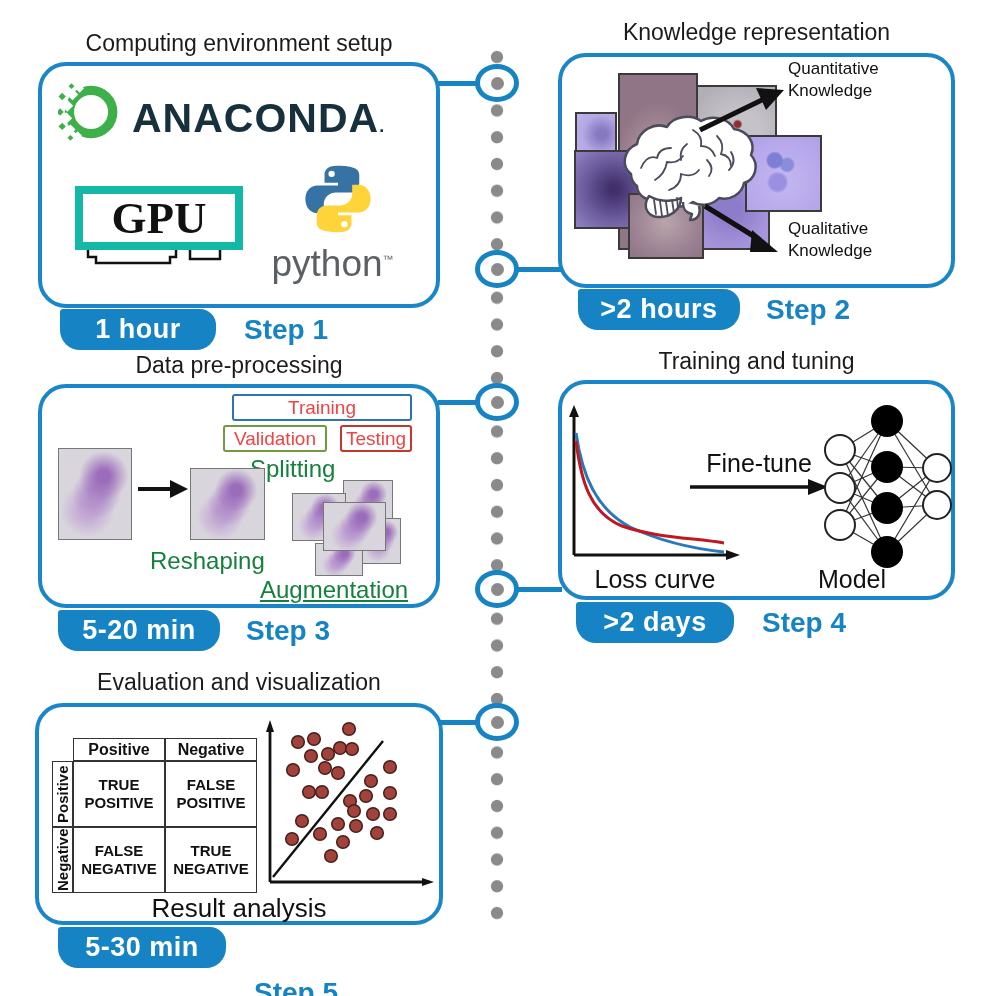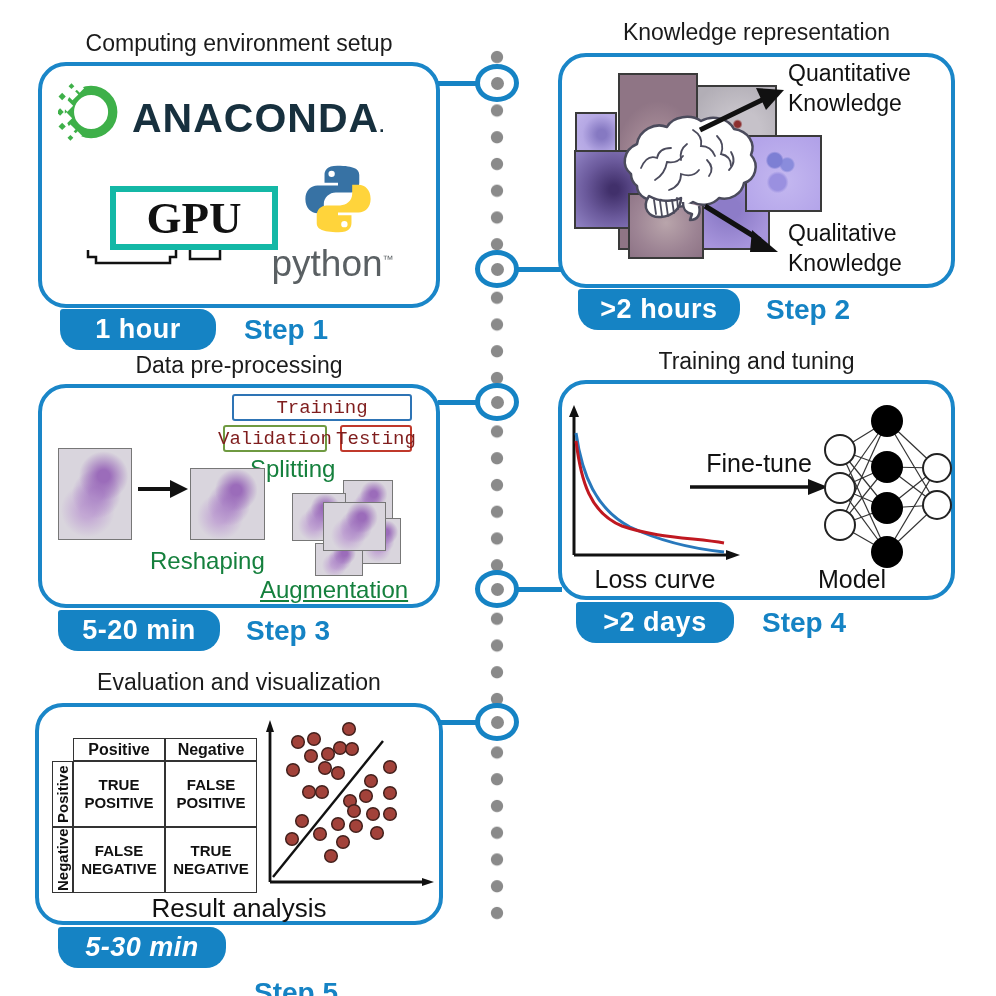--- a/index.html
+++ b/index.html
@@ -45,36 +45,36 @@
   .pt5 { left:35px;  top:669px; width:408px; }
   .badge {
     position:absolute; background:#1583c4; color:#fff; font-size:27px; font-weight:bold;
     display:flex; align-items:center; justify-content:center;
     border-radius:3px 16px 20px 20px; z-index:4; letter-spacing:0.5px;
   }
   .bdg1 { left:60px;  top:309px; width:156px; height:41px; }
   .bdg2 { left:578px; top:289px; width:162px; height:41px; }
   .bdg3 { left:58px;  top:610px; width:162px; height:41px; }
   .bdg4 { left:576px; top:602px; width:158px; height:41px; }
-  .bdg5 { left:58px;  top:927px; width:168px; height:41px;font-style:italic; }
+  .bdg5 { left:58px;  top:927px; width:168px; height:41px; }
   .steplab { position:absolute; color:#1583c4; font-size:28px; font-weight:bold; }
   .st1 { left:244px; top:314px; }
   .st2 { left:766px; top:294px; }
   .st3 { left:246px; top:615px; }
   .st4 { left:762px; top:607px; }
   .st5 { left:254px; top:977px; }
 
   
   .ana-logo { position:absolute; left:58px; top:80px; width:62px; height:64px; }
   .ana-word { position:absolute; left:132px; top:95px; font-size:41px; font-weight:bold;
               color:#17303e; letter-spacing:1px; }
   .ana-word .mark { font-size:18px; }
-  .gpu-box { position:absolute; left:75px; top:186px; width:168px; height:64px; border:6px solid #14b8a6;
+  .gpu-box { position:absolute; left:75px; top:186px; width:168px; height:64px; border:8px solid #14b8a6;
              display:flex; align-items:center; justify-content:center;
-             font-family:"Liberation Serif", serif; font-weight:bold; font-size:45px; color:#111;margin-left:35px; }
+             font-family:"Liberation Serif", serif; font-weight:bold; font-size:45px; color:#111; }
   .gpu-pins { position:absolute; left:78px; top:249px; width:162px; height:17px; }
   .py-logo { position:absolute; left:299px; top:158px; width:78px; height:82px; }
   .py-word { position:absolute; left:260px; top:243px; width:145px; text-align:center;
              font-size:37px; color:#5a6063; }
   .py-word .tm { font-size:11px; vertical-align:super; }
 
   
   .collage { position:absolute; border:2px solid #3a3a3a; }
   .c1 { left:618px; top:73px;  width:80px; height:177px;
         background:radial-gradient(ellipse 60% 40% at 50% 55%, #c3b0b4 0%, #a58a96 55%, #8f7585 100%); z-index:3;}
@@ -91,27 +91,27 @@
                    radial-gradient(circle at 42% 62%, #9a90e0 8px, rgba(0,0,0,0) 11px),
                    radial-gradient(circle at 50% 60%, #c4b8f0 0%, #b0a0e8 100%); z-index:6;}
   .c6 { left:628px; top:193px; width:76px; height:66px;
         background:radial-gradient(ellipse at 50% 45%, #b9a5ab 0%, #9d8494 60%, #8d7385 100%); z-index:5;}
   .c7 { left:695px; top:180px; width:75px; height:70px;
         background:radial-gradient(circle at 45% 40%, #8d7cc8 20%, #a795dc 75%); z-index:4;}
   .brain { position:absolute; left:596px; top:110px; width:172px; height:112px; z-index:7; }
   .k-arrow { position:absolute; z-index:8; }
   .ka1 { left:694px; top:86px;  width:92px; height:50px; }
   .ka2 { left:700px; top:200px; width:80px; height:56px; }
-  .klabel { position:absolute; font-size:23px; color:#111; line-height:1.32; z-index:8; }
+  .klabel { position:absolute; font-size:17px; color:#111; line-height:1.32; z-index:8; }
   .kq1 { left:788px; top:58px;  width:160px; }
   .kq2 { left:788px; top:218px; width:160px; }
 
   
   .splitbox { position:absolute; display:flex; align-items:center; justify-content:center;
-              font-size:19px; color:#7f1d1d; background:#fff; border-radius:3px;font-family:Liberation Mono, monospace; }
+              font-size:19px; color:#ef4444; background:#fff; border-radius:3px; }
   .sb-train { left:232px; top:394px; width:180px; height:27px; border:2.5px solid #2e74b5; }
   .sb-val   { left:223px; top:425px; width:104px; height:27px; border:2.5px solid #6f9a41; }
   .sb-test  { left:340px; top:425px; width:72px;  height:27px; border:2.5px solid #c0392b; }
   .p3label { position:absolute; text-align:left; font-size:24px; color:#15803d; }
   .lbl-split { left:250px; top:455px; width:140px; }
   .lbl-resh  { left:150px; top:547px; width:155px; }
   .lbl-aug   { left:260px; top:576px; width:170px;text-decoration:underline; }
   .cellimg { position:absolute; border:1.5px solid #777;
         background:radial-gradient(circle at 62% 30%, #9b6cba 8%, rgba(0,0,0,0) 32%),
                    radial-gradient(circle at 52% 50%, #b08cc9 12%, rgba(0,0,0,0) 42%),

